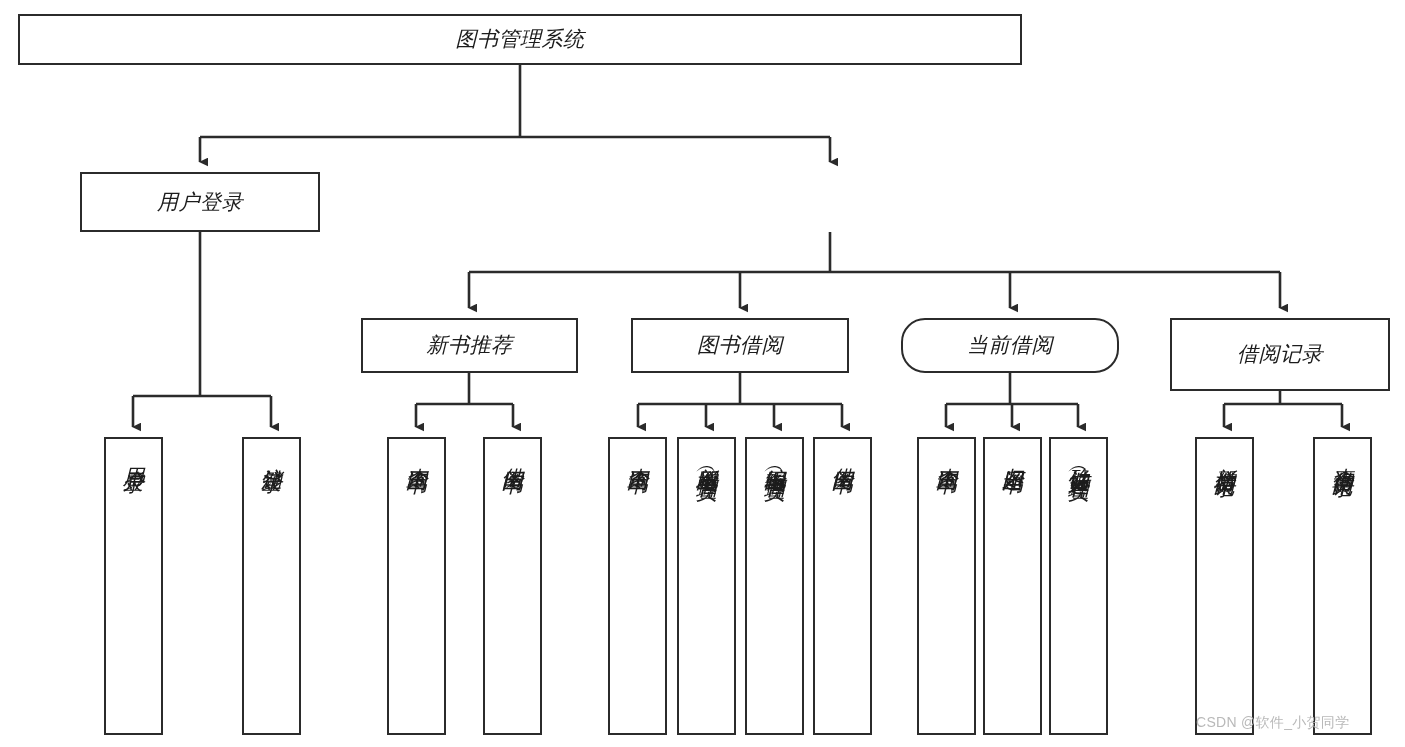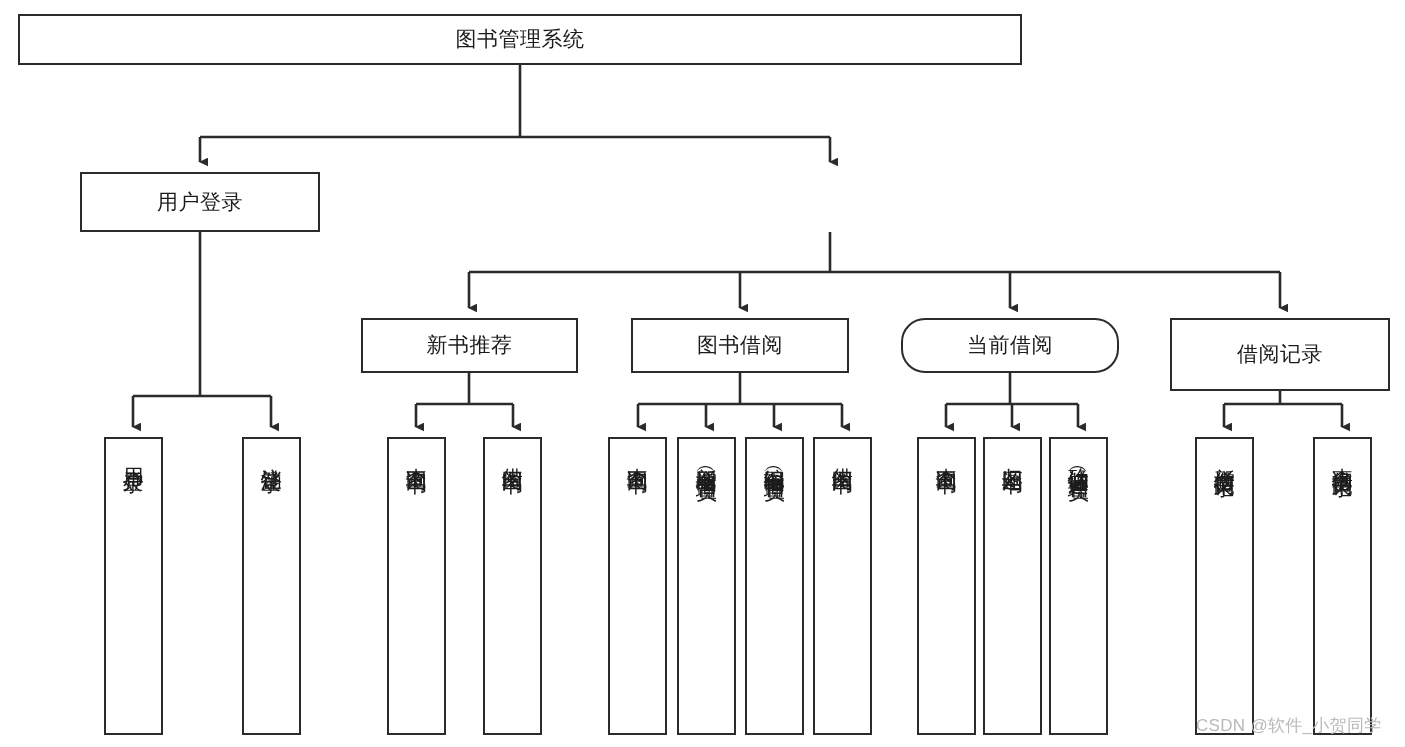--- a/index.html
+++ b/index.html
@@ -35,20 +35,21 @@
     align-items: center;
     justify-content: center;
     color: #1c1c1c;
     z-index: 2;
   }
   .node-label {
     display: block;
     text-align: center;
     line-height: 1.18;
     white-space: nowrap;
+    font-style: italic;
   }
   .node.horizontal .node-label {
     font-size: 21px;
     letter-spacing: 0.5px;
   }
   .node.root .node-label {
     font-size: 21px;
   }
   .node.vertical {
     align-items: flex-start;
@@ -58,21 +59,21 @@
   .node.vertical .node-label {
     writing-mode: vertical-rl;
     text-orientation: upright;
     font-size: 21px;
     line-height: 1.22;
     letter-spacing: 2px;
     white-space: pre-wrap;
   }
   .watermark {
     position: absolute;
-    font-size: 17px;
+    font-size: 14px;
     color: #b9b9b9;
     white-space: nowrap;
     z-index: 5;
     letter-spacing: 0.3px;
   }
 </style>
 </head>
 <body>
 
 <div id="canvas">

